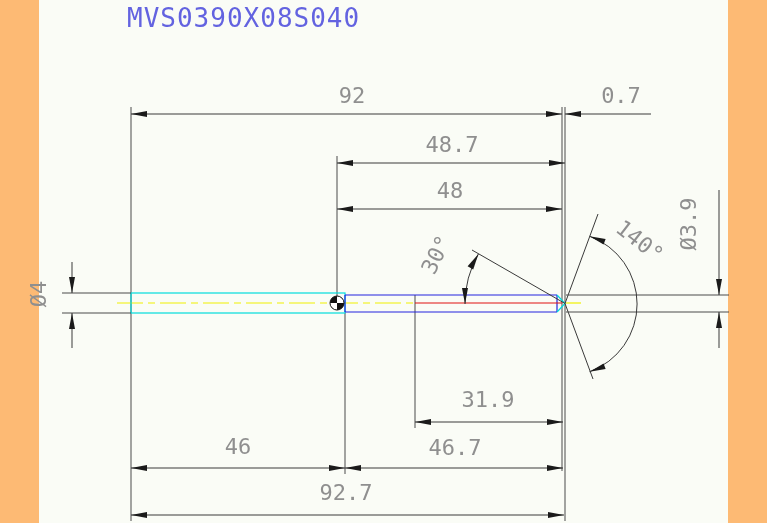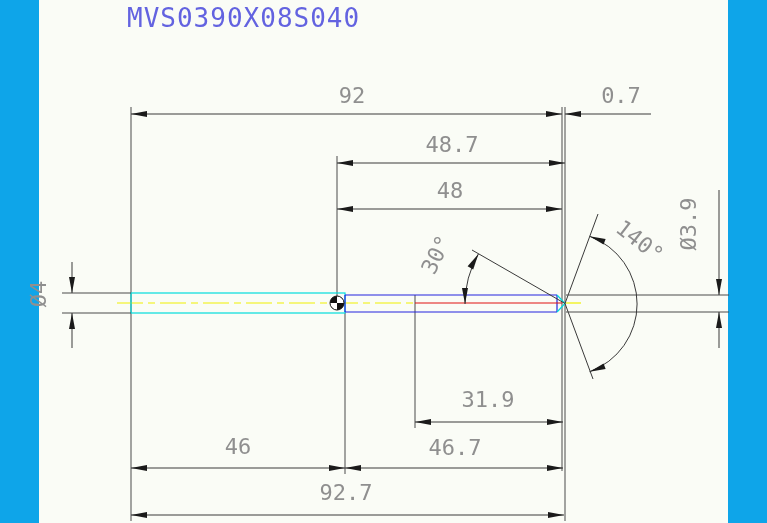--- a/index.html
+++ b/index.html
@@ -1,16 +1,16 @@
 <!DOCTYPE html>
 <html><head>
 <meta charset="utf-8">
 <style>
   html,body{margin:0;padding:0;background:#ffffff;}
-  .stage{position:relative;width:767px;height:523px;background:#0ea5e9;overflow:hidden;}
+  .stage{position:relative;width:767px;height:523px;background:#fdba74;overflow:hidden;}
   svg{display:block;}
   .dim-line{stroke:#3a3a3a;stroke-width:1;fill:none;}
   .ext-line{stroke:#4a4a4a;stroke-width:1;fill:none;}
   .arrow{fill:#1a1a1a;stroke:none;}
   .dim-text{font-family:"DejaVu Sans Mono",monospace;font-size:22px;fill:#8f8f8f;}
   .title-text{font-family:"DejaVu Sans Mono",monospace;font-size:26px;fill:#6363e0;letter-spacing:1px;}
   .part-cyan{stroke:#00dcdc;stroke-width:1.2;fill:none;}
   .part-blue{stroke:#2222dd;stroke-width:1.2;fill:none;}
   .centerline{stroke:#f0f000;stroke-width:1.2;fill:none;}
   .coreline{stroke:#e01010;stroke-width:1.2;fill:none;}

